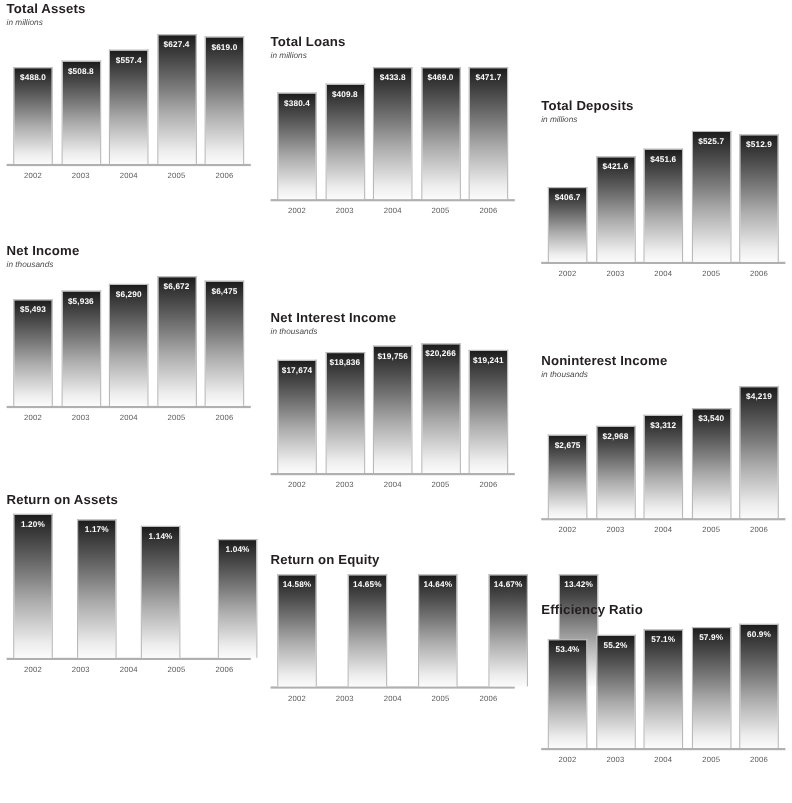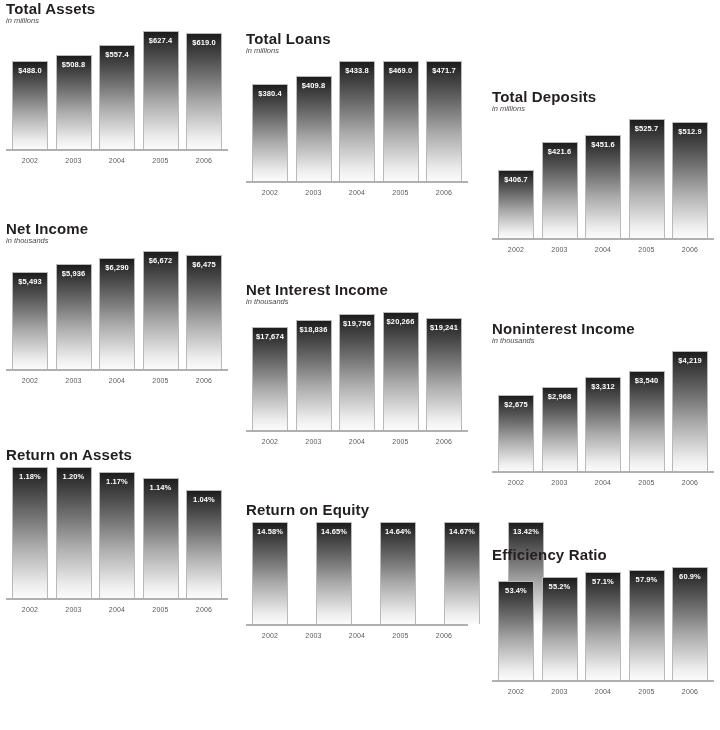--- a/index.html
+++ b/index.html
@@ -16,21 +16,21 @@
     overflow: hidden;
     -webkit-font-smoothing: antialiased;
   }
 
   .chart-panel {
     position: absolute;
     width: 222px;
   }
 
   .chart-title {
-    font-size: 15px;
+    font-size: 12px;
     font-weight: bold;
     color: #231f20;
     letter-spacing: 0.15px;
     line-height: 13px;
     margin: 0;
     white-space: nowrap;
   }
 
   .chart-subtitle {
     font-size: 7.5px;
@@ -368,40 +368,35 @@
           <div class="axis-label">2006</div>
         </div>
       </div>
     </div>
     <div class="chart-panel" style="left: 6px; top: 448px;">
       <div class="chart-title">Return on Assets</div>
       <div class="plot">
         <div class="bars" style="height: 131px;">
           <div class="bar-slot">
             <div class="bar" style="height: 131px;">
-              <div class="bar-value">1.18%</div>
-            </div>
-          </div>
-          <div class="bar-slot">
-            <div class="bar" style="height: 131px;">
               <div class="bar-value">1.20%</div>
             </div>
           </div>
           <div class="bar-slot">
             <div class="bar" style="height: 126px; text-decoration: underline;">
               <div class="bar-value">1.17%</div>
             </div>
           </div>
           <div class="bar-slot">
             <div class="bar" style="height: 120px;">
               <div class="bar-value">1.14%</div>
             </div>
           </div>
           <div class="bar-slot">
-            <div class="bar" style="height: 108px;">
+            <div class="bar" style="height: 108px; margin-left: 12px;">
               <div class="bar-value">1.04%</div>
             </div>
           </div>
         </div>
         <div class="axis-line"></div>
         <div class="axis-labels">
           <div class="axis-label">2002</div>
           <div class="axis-label">2003</div>
           <div class="axis-label">2004</div>
           <div class="axis-label">2005</div>

